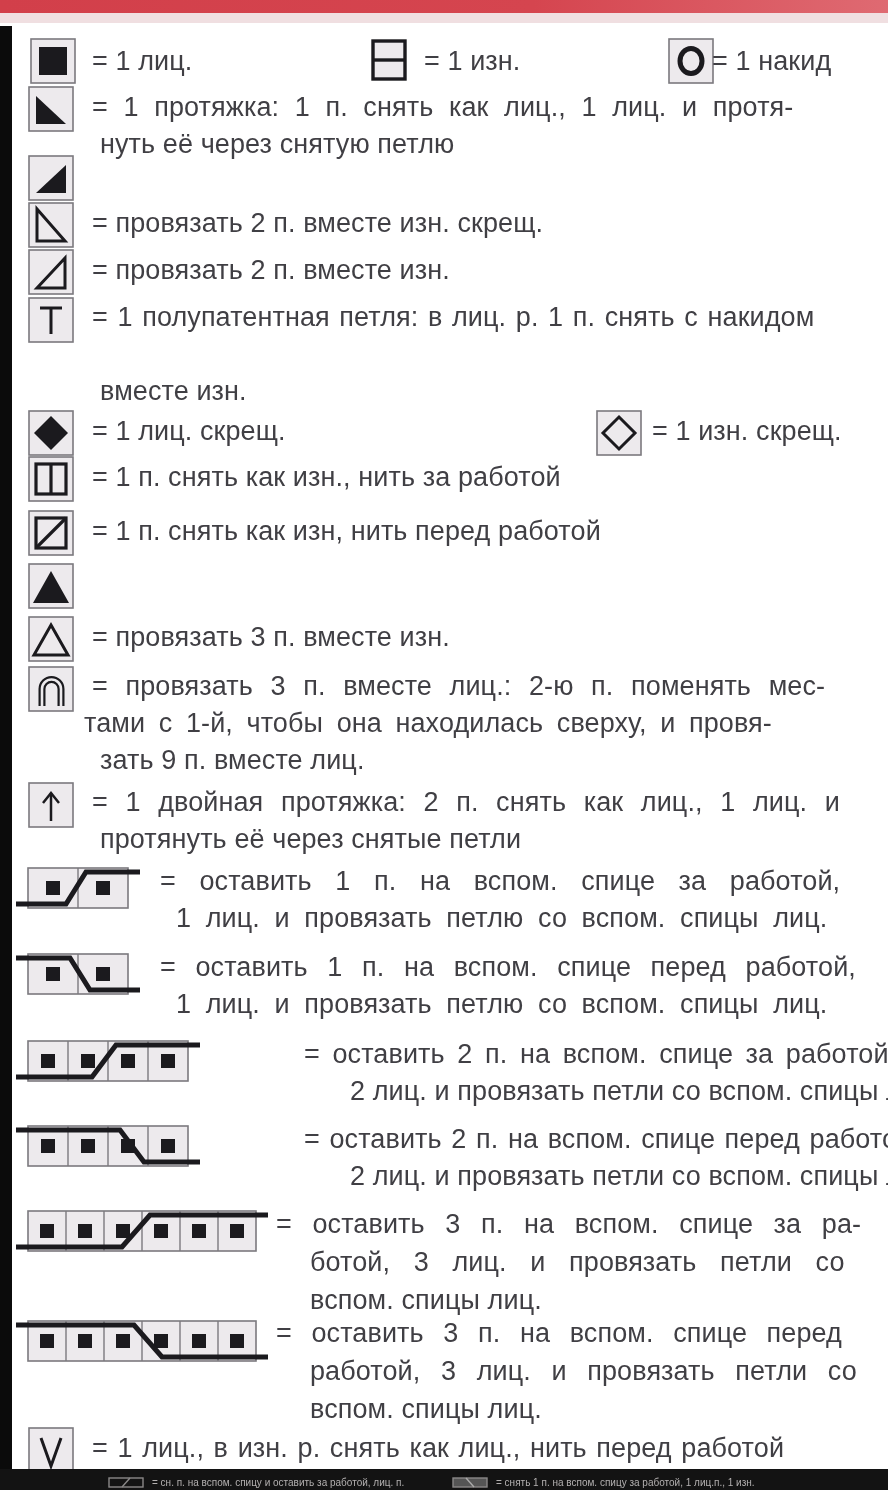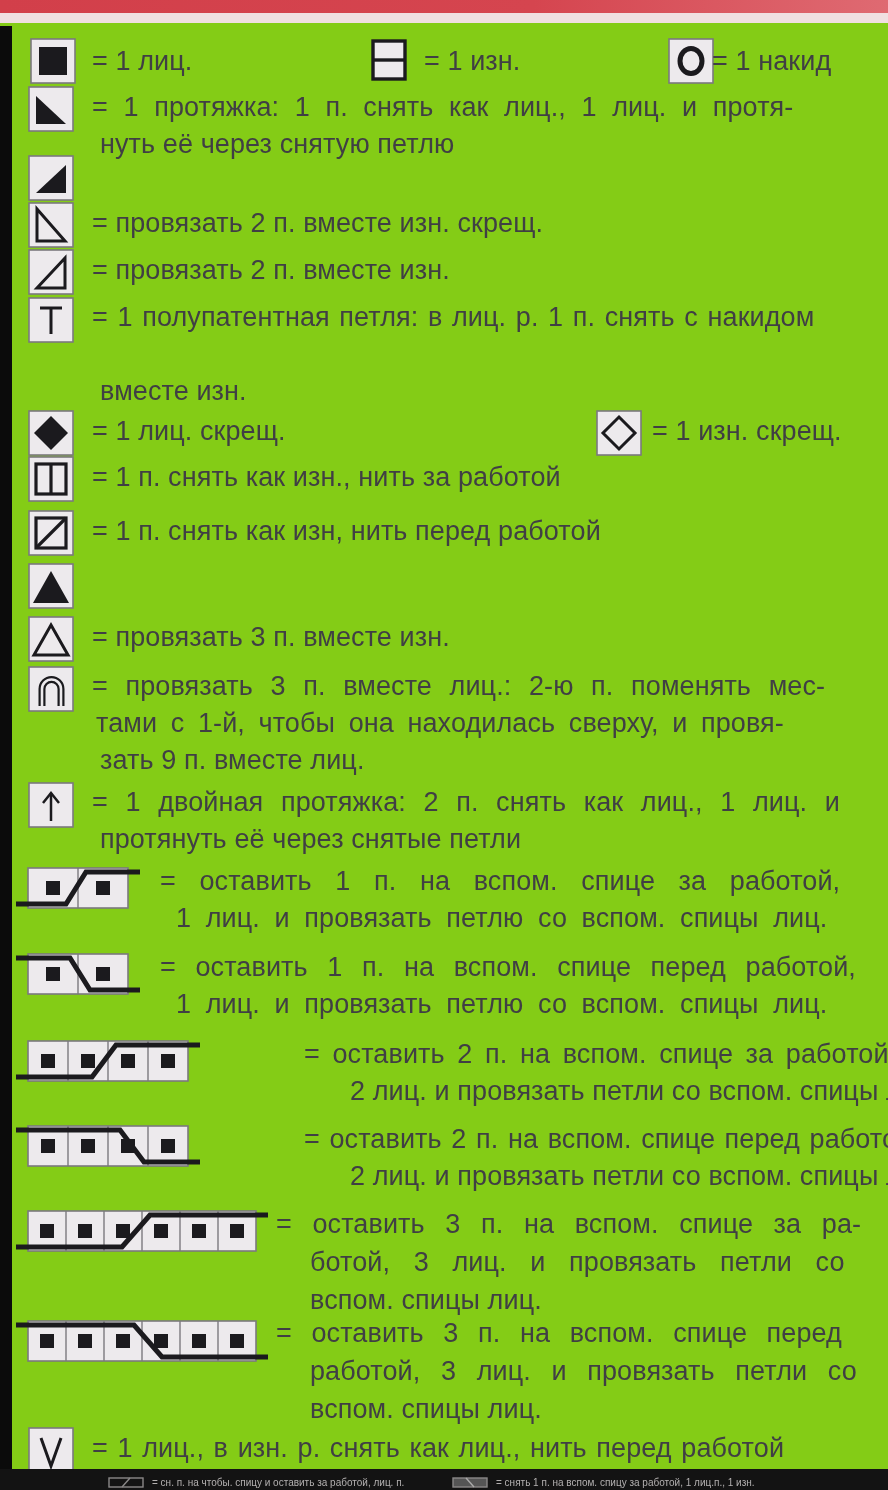--- a/index.html
+++ b/index.html
@@ -1,19 +1,19 @@
 <!DOCTYPE html>
 <html><head>
 <meta charset="utf-8">
 <style>
   html,body{margin:0;padding:0;background:#222;}
   .page{
     position:relative;
     width:888px;height:1490px;
-    background:#84cc16;
+    background:#ffffff;
     overflow:hidden;
     font-family:"Liberation Sans", sans-serif;
   }
   .redbar{position:absolute;left:0;top:0;width:888px;height:13px;
     background:linear-gradient(90deg,#d23f4a 0%,#d5454f 60%,#df6a72 100%);}
   .pinkline{position:absolute;left:0;top:13px;width:888px;height:10px;background:#f0dfe1;}
   .leftstrip{position:absolute;left:0;top:26px;width:12px;height:1464px;background:#0b0b0b;}
   .footerstrip{position:absolute;left:0;top:1469px;width:888px;height:21px;background:#131313;overflow:hidden;}
   .t{
     position:absolute;
@@ -130,21 +130,21 @@
       <polygon class="inkline" points="23,9 40,39 6,39" stroke-width="3"></polygon>
   </svg>
   <span class="t" style="left:92px;top:622px">= провязать 3 п. вместе изн.</span>
 
   <svg class="sym" style="left:28px;top:666px" width="46" height="46">
     <rect class="box" x="1" y="1" width="44" height="44"></rect>
     <path class="inkline" d="M14,40 L14,23 A9.5,9.5 0 0 1 33,23 L33,40" stroke-width="7"></path>
     <path d="M14,40 L14,23 A9.5,9.5 0 0 1 33,23 L33,40" fill="none" stroke="#edeaed" stroke-width="2.6"></path>
   </svg>
   <span class="t" style="left:92px;top:671px;word-spacing:10px">= провязать 3 п. вместе лиц.: 2-ю п. поменять мес-</span>
-  <span class="t" style="left:96px;top:708px;word-spacing:6px">тами с 1-й, чтобы она находилась сверху, и провя-</span>
+  <span class="t" style="left:84px;top:708px;word-spacing:6px">тами с 1-й, чтобы она находилась сверху, и провя-</span>
   <span class="t" style="left:100px;top:745px">зать 9 п. вместе лиц.</span>
 
   <svg class="sym" style="left:28px;top:782px" width="46" height="46">
     <rect class="box" x="1" y="1" width="44" height="44"></rect>
     <line class="inkline" x1="23" y1="39" x2="23" y2="11" stroke-width="2.5"></line>
     <polyline class="inkline" points="15,21 23,11 31,21" stroke-width="2.5"></polyline>
   </svg>
   <span class="t" style="left:92px;top:787px;word-spacing:10px">= 1 двойная протяжка: 2 п. снять как лиц., 1 лиц. и</span>
   <span class="t" style="left:100px;top:824px">протянуть её через снятые петли</span>
 
@@ -238,21 +238,21 @@
     <rect class="box" x="1" y="1" width="44" height="44"></rect>
     <polyline class="inkline" points="13,11 23,39 33,11" stroke-width="3"></polyline>
   </svg>
   <span class="t" style="left:92px;top:1433px;word-spacing:2px">= 1 лиц., в изн. р. снять как лиц., нить перед работой</span>
 
   <div class="footerstrip">
     <svg class="sym" style="left:108px;top:8px;position:absolute" width="36" height="11">
       <rect x="1" y="1" width="34" height="9" fill="none" stroke="#8a8888" stroke-width="1.4"></rect>
       <line x1="22" y1="1" x2="14" y2="10" stroke="#8a8888" stroke-width="1.4"></line>
     </svg>
-    <span class="ftxt" style="left:152px;top:8px">= сн. п. на чтобы. спицу и оставить за работой, лиц. п.</span>
+    <span class="ftxt" style="left:152px;top:8px">= сн. п. на вспом. спицу и оставить за работой, лиц. п.</span>
     <svg class="sym" style="left:452px;top:8px;position:absolute" width="36" height="11">
       <rect x="1" y="1" width="34" height="9" fill="#555" stroke="#8a8888" stroke-width="1.4"></rect>
       <line x1="14" y1="1" x2="22" y2="10" stroke="#aaa" stroke-width="1.4"></line>
     </svg>
     <span class="ftxt" style="left:496px;top:8px">= снять 1 п. на вспом. спицу за работой, 1 лиц.п., 1 изн.</span>
   </div>
 
 </div>
 
 </body></html>

